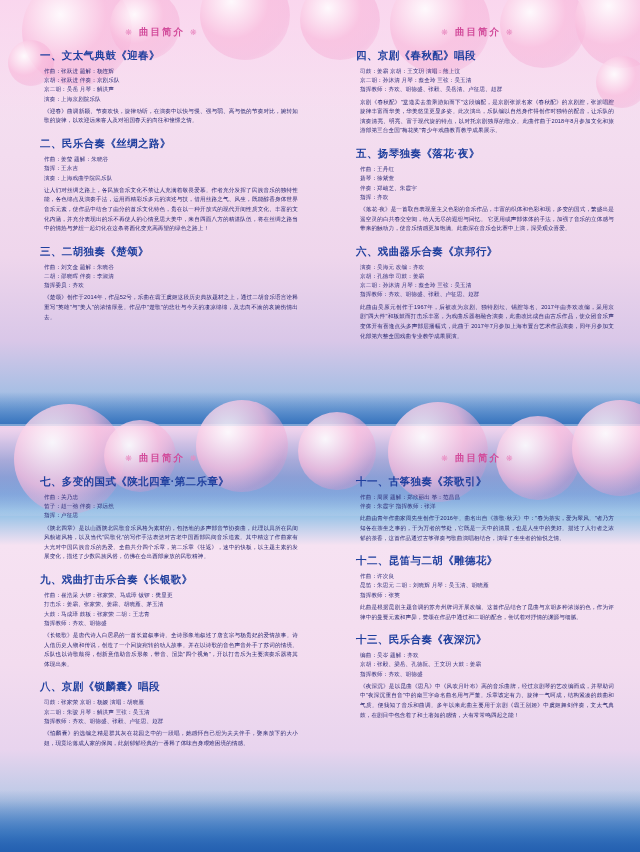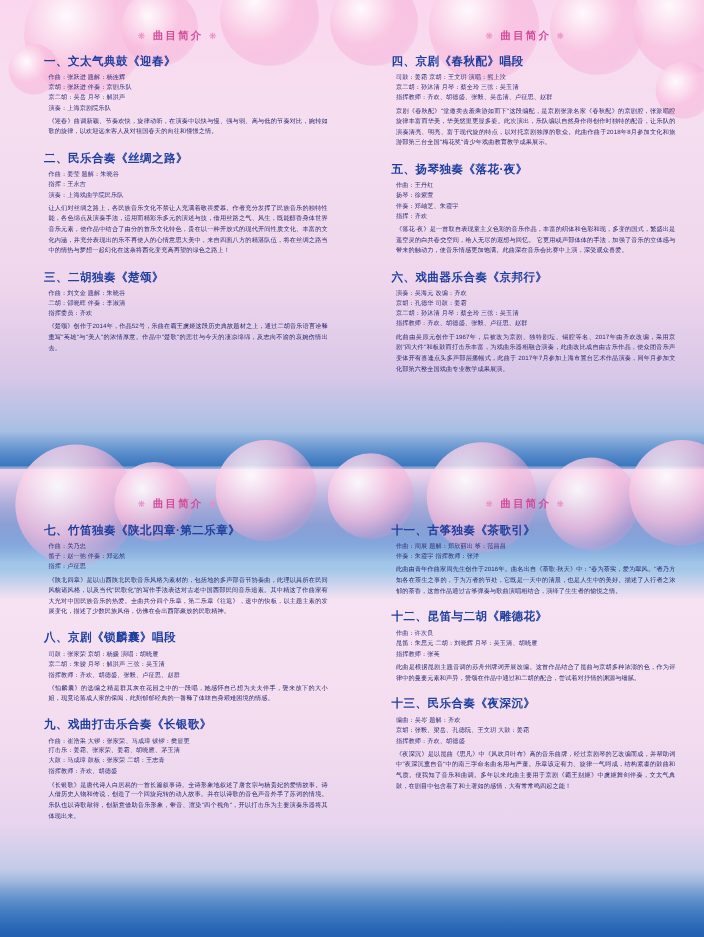--- a/index.html
+++ b/index.html
@@ -157,49 +157,49 @@
   </div>
 
   <div class="half half-b">
 
     <div class="col col-l">
       <div class="sec-title">
         <span class="orn">❋</span><span>曲目简介</span><span class="orn">❋</span>
       </div>
 
       <div class="item">
-        <div class="item-title">七、竹笛独奏《陕北四章·第二乐章》</div>
+        <div class="item-title">七、多变的国式《陕北四章·第二乐章》</div>
         <div class="meta">
           <div>作曲：关乃忠</div>
           <div>笛子：赵一弛     伴奏：郑远然</div>
           <div>指挥：卢征思</div>
         </div>
         <div class="body">《陕北四章》是以山西陕北民歌音乐风格为素材的，包括地的多声部音节协奏曲，此理以具所在民间风貌诸风格，以及当代"民歌化"的写作手法表达对古老中国西部民间音乐追素。其中精这了作曲家有大光对中国民族音乐的热爱。全曲共分四个乐章，第二乐章《往返》，速中的快板，以主题主素的发展变化，描述了少数民族风俗，仿佛在会出西部豪放的民歌精神。</div>
-      </div>
-
-      <div class="item">
-        <div class="item-title">八、京剧《锁麟囊》唱段</div>
-        <div class="meta">
-          <div>司鼓：张家荣   京胡：杨嫒   演唱：胡晓雁</div>
-          <div>京二胡：朱骏   月琴：解洪声   三弦：吴玉清</div>
-          <div>指挥教师：齐欢、胡德盛、张毅、卢征思、赵群</div>
-        </div>
-        <div class="body">《怕麟囊》的选编之精是群其灰在花园之中的一段唱，她感怀自己想为夫夫伴手，娶来放下的大小姐，现竟论落成人家的保阅，此刻郁郁经典的一番释了体味自身艰难困境的情感。</div>
       </div>
 
       <div class="item">
         <div class="item-title">九、戏曲打击乐合奏《长银歌》</div>
         <div class="meta">
           <div>作曲：崔浩采   大锣：张家荣、马成璋   钹锣：樊显更</div>
           <div>打击乐：姜霜、张家荣、姜霜、胡晓雁、茅玉清</div>
           <div>大鼓：马成璋   鼓板：张家荣   二胡：王志青</div>
           <div>指挥教师：齐欢、胡德盛</div>
         </div>
         <div class="body">《长银歌》是唐代诗人白居易的一首长篇叙事诗。全诗形象地叙述了唐玄宗与杨贵妃的爱情故事。诗人借历史人物和传说，创造了一个回旋宛转的动人故事。并在以诗歌的音色声音外手了苏词的情境。乐队也以诗歌敲得，创新意借助音乐形象，带音、渲染"四个视角"，开以打击乐为主要演奏乐器将其体现出来。</div>
       </div>
+
+      <div class="item">
+        <div class="item-title">八、京剧《锁麟囊》唱段</div>
+        <div class="meta">
+          <div>司鼓：张家荣   京胡：杨嫒   演唱：胡晓雁</div>
+          <div>京二胡：朱骏   月琴：解洪声   三弦：吴玉清</div>
+          <div>指挥教师：齐欢、胡德盛、张毅、卢征思、赵群</div>
+        </div>
+        <div class="body">《怕麟囊》的选编之精是群其灰在花园之中的一段唱，她感怀自己想为夫夫伴手，娶来放下的大小姐，现竟论落成人家的保阅，此刻郁郁经典的一番释了体味自身艰难困境的情感。</div>
+      </div>
     </div>
 
     <div class="col col-r">
       <div class="sec-title">
         <span class="orn">❋</span><span>曲目简介</span><span class="orn">❋</span>
       </div>
 
 
       <div class="item">
         <div class="item-title">十一、古筝独奏《茶歌引》</div>

